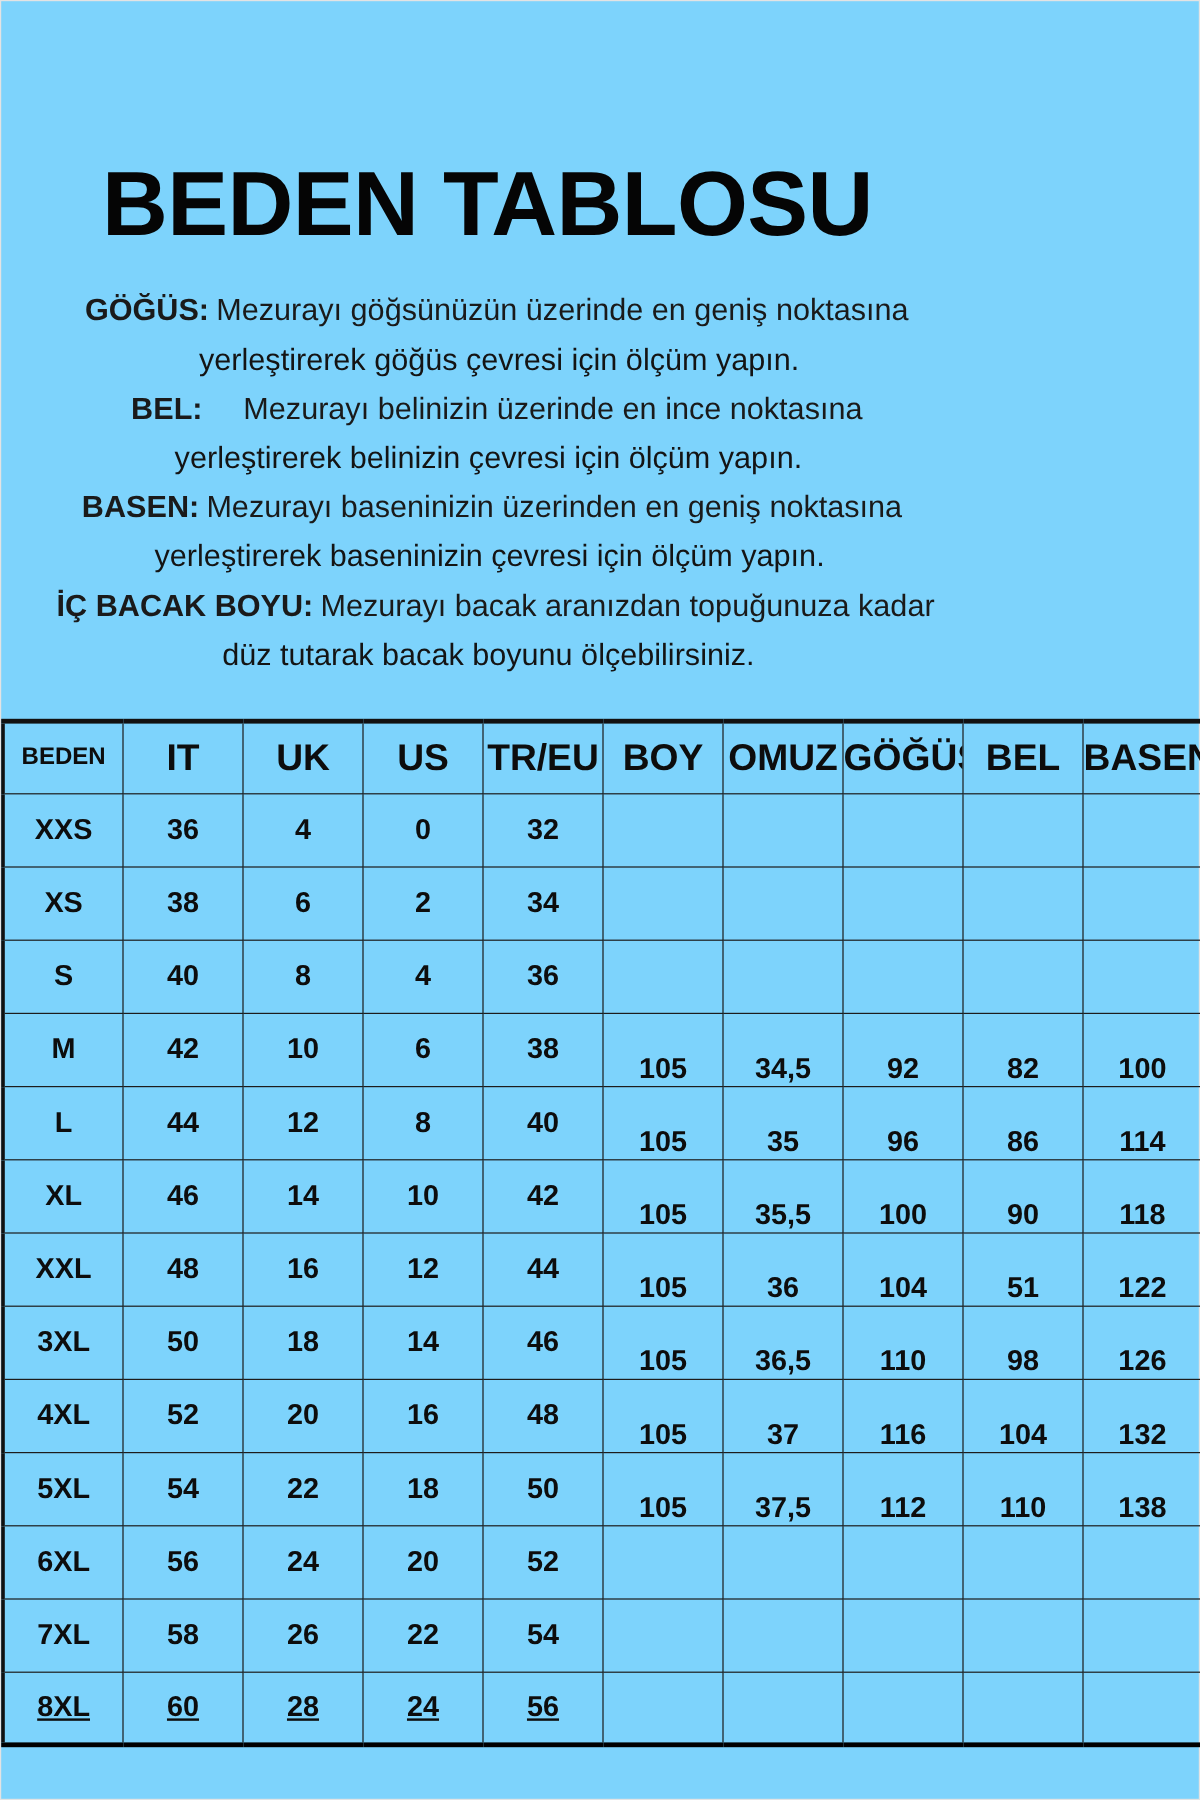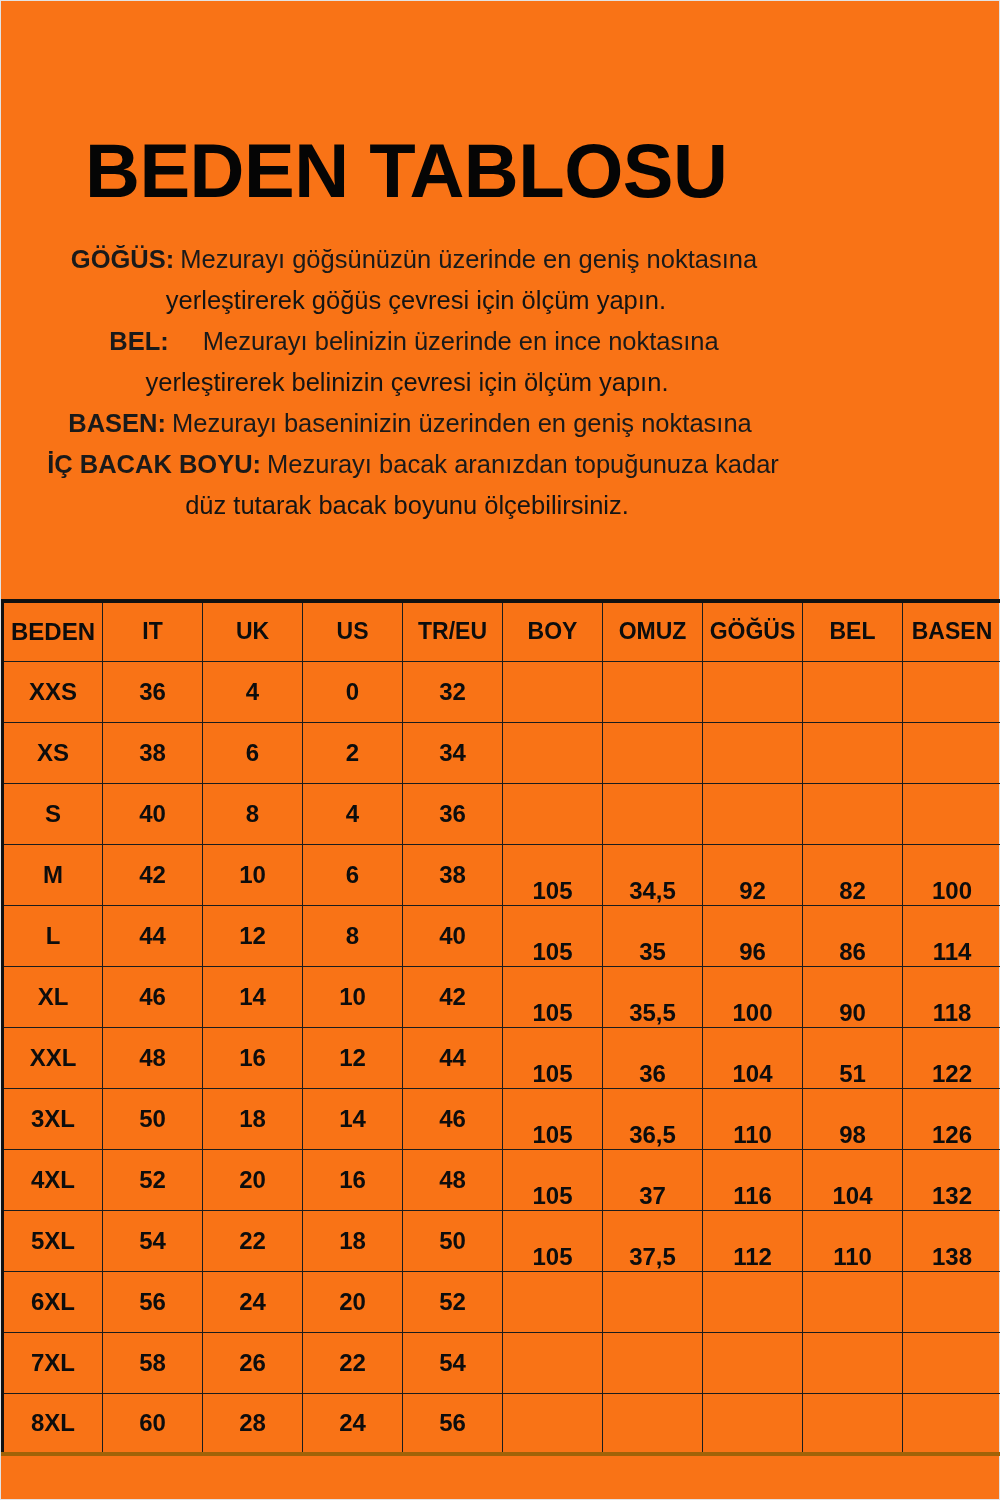--- a/index.html
+++ b/index.html
@@ -14,21 +14,21 @@
     color: #141414;
     overflow: hidden;
   }
 
   #page {
     position: relative;
     width: 1000px;
     height: 1500px;
     box-sizing: border-box;
     border: 1px solid #e3e3e3;
-    background: #f97316;
+    background: #7dd3fc;
   }
 
   
   .title {
     position: absolute;
     left: 84px;
     top: 132px;
     font-size: 76px;
     line-height: 76px;
     font-weight: 700;
@@ -94,26 +94,27 @@
     font-size: 24px;
     font-weight: 700;
     color: #0d0d0d;
     padding: 0;
     height: 61px;
     box-sizing: border-box;
     overflow: hidden;
   }
   table.size-table thead th {
     height: 60px;
-    font-size: 23px;
+    font-size: 31px;
     border-top: 4px solid #111111;
   }
-  table.size-table thead th.hdr-beden { font-size: 24px; }
+  table.size-table thead th.hdr-beden { font-size: 20px; }
   table.size-table tbody tr:last-child td {
-    border-bottom: 4px solid #a16207;
+    border-bottom: 4px solid #000000;
+    text-decoration: underline;
   }
   table.size-table td:first-child,
   table.size-table th:first-child {
     border-left: 3px solid #111111;
   }
   table.size-table td:last-child,
   table.size-table th:last-child {
     border-right: 3px solid #111111;
   }
 
@@ -142,20 +143,21 @@
     <div class="desc-line2 d-gogus-l2">yerleştirerek göğüs çevresi için ölçüm yapın.</div>
 
     <div class="desc-item d-bel">
       <span class="lbl">BEL:</span><span class="gap-md"></span><span>Mezurayı belinizin üzerinde en ince noktasına</span>
     </div>
     <div class="desc-line2 d-bel-l2">yerleştirerek belinizin çevresi için ölçüm yapın.</div>
 
     <div class="desc-item d-basen">
       <span class="lbl">BASEN:</span><span class="gap-sm"></span><span>Mezurayı baseninizin üzerinden en geniş noktasına</span>
     </div>
+    <div class="desc-line2 d-basen-l2">yerleştirerek baseninizin çevresi için ölçüm yapın.</div>
 
     <div class="desc-item d-ic">
       <span class="lbl">İÇ BACAK BOYU:</span><span class="gap-sm"></span><span>Mezurayı bacak aranızdan topuğunuza kadar</span>
     </div>
     <div class="desc-line2 d-ic-l2">düz tutarak bacak boyunu ölçebilirsiniz.</div>
 
   </div>
 
   <div class="table-wrap">
     <table class="size-table">

